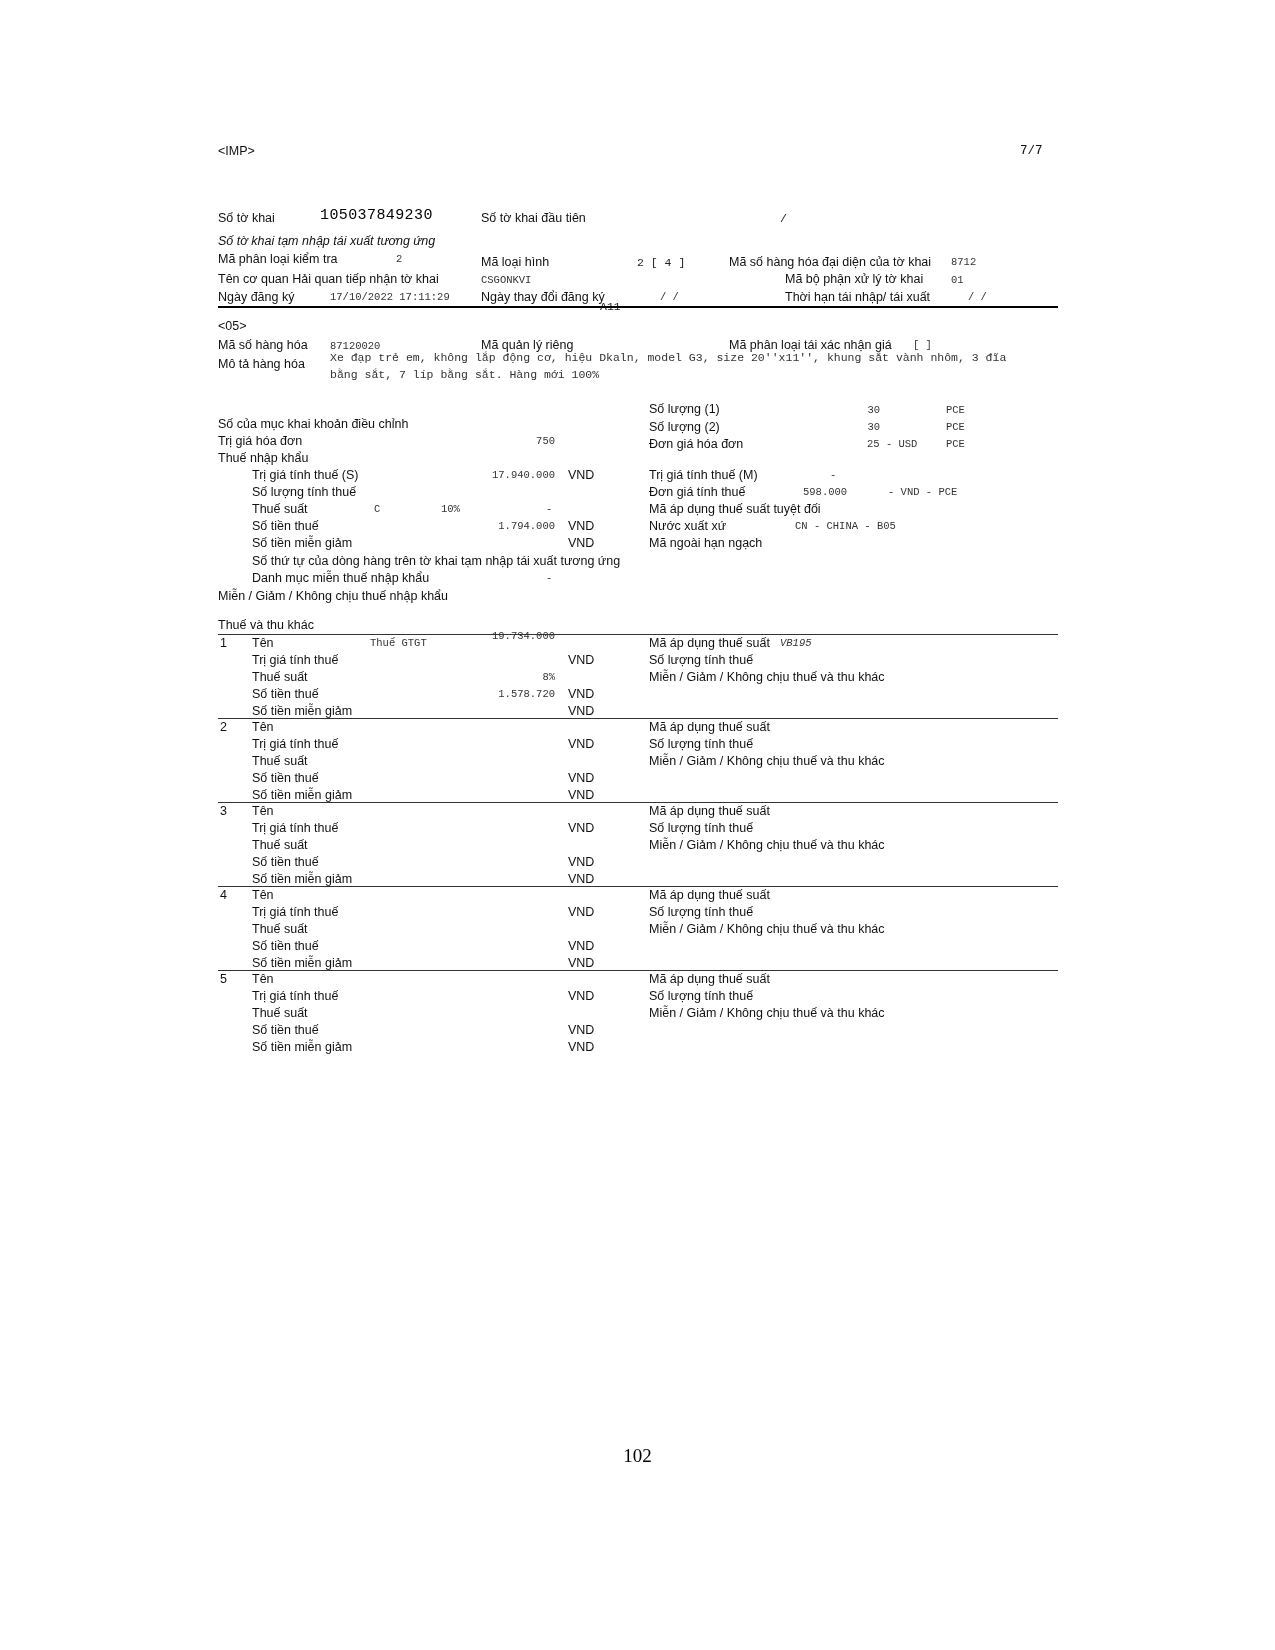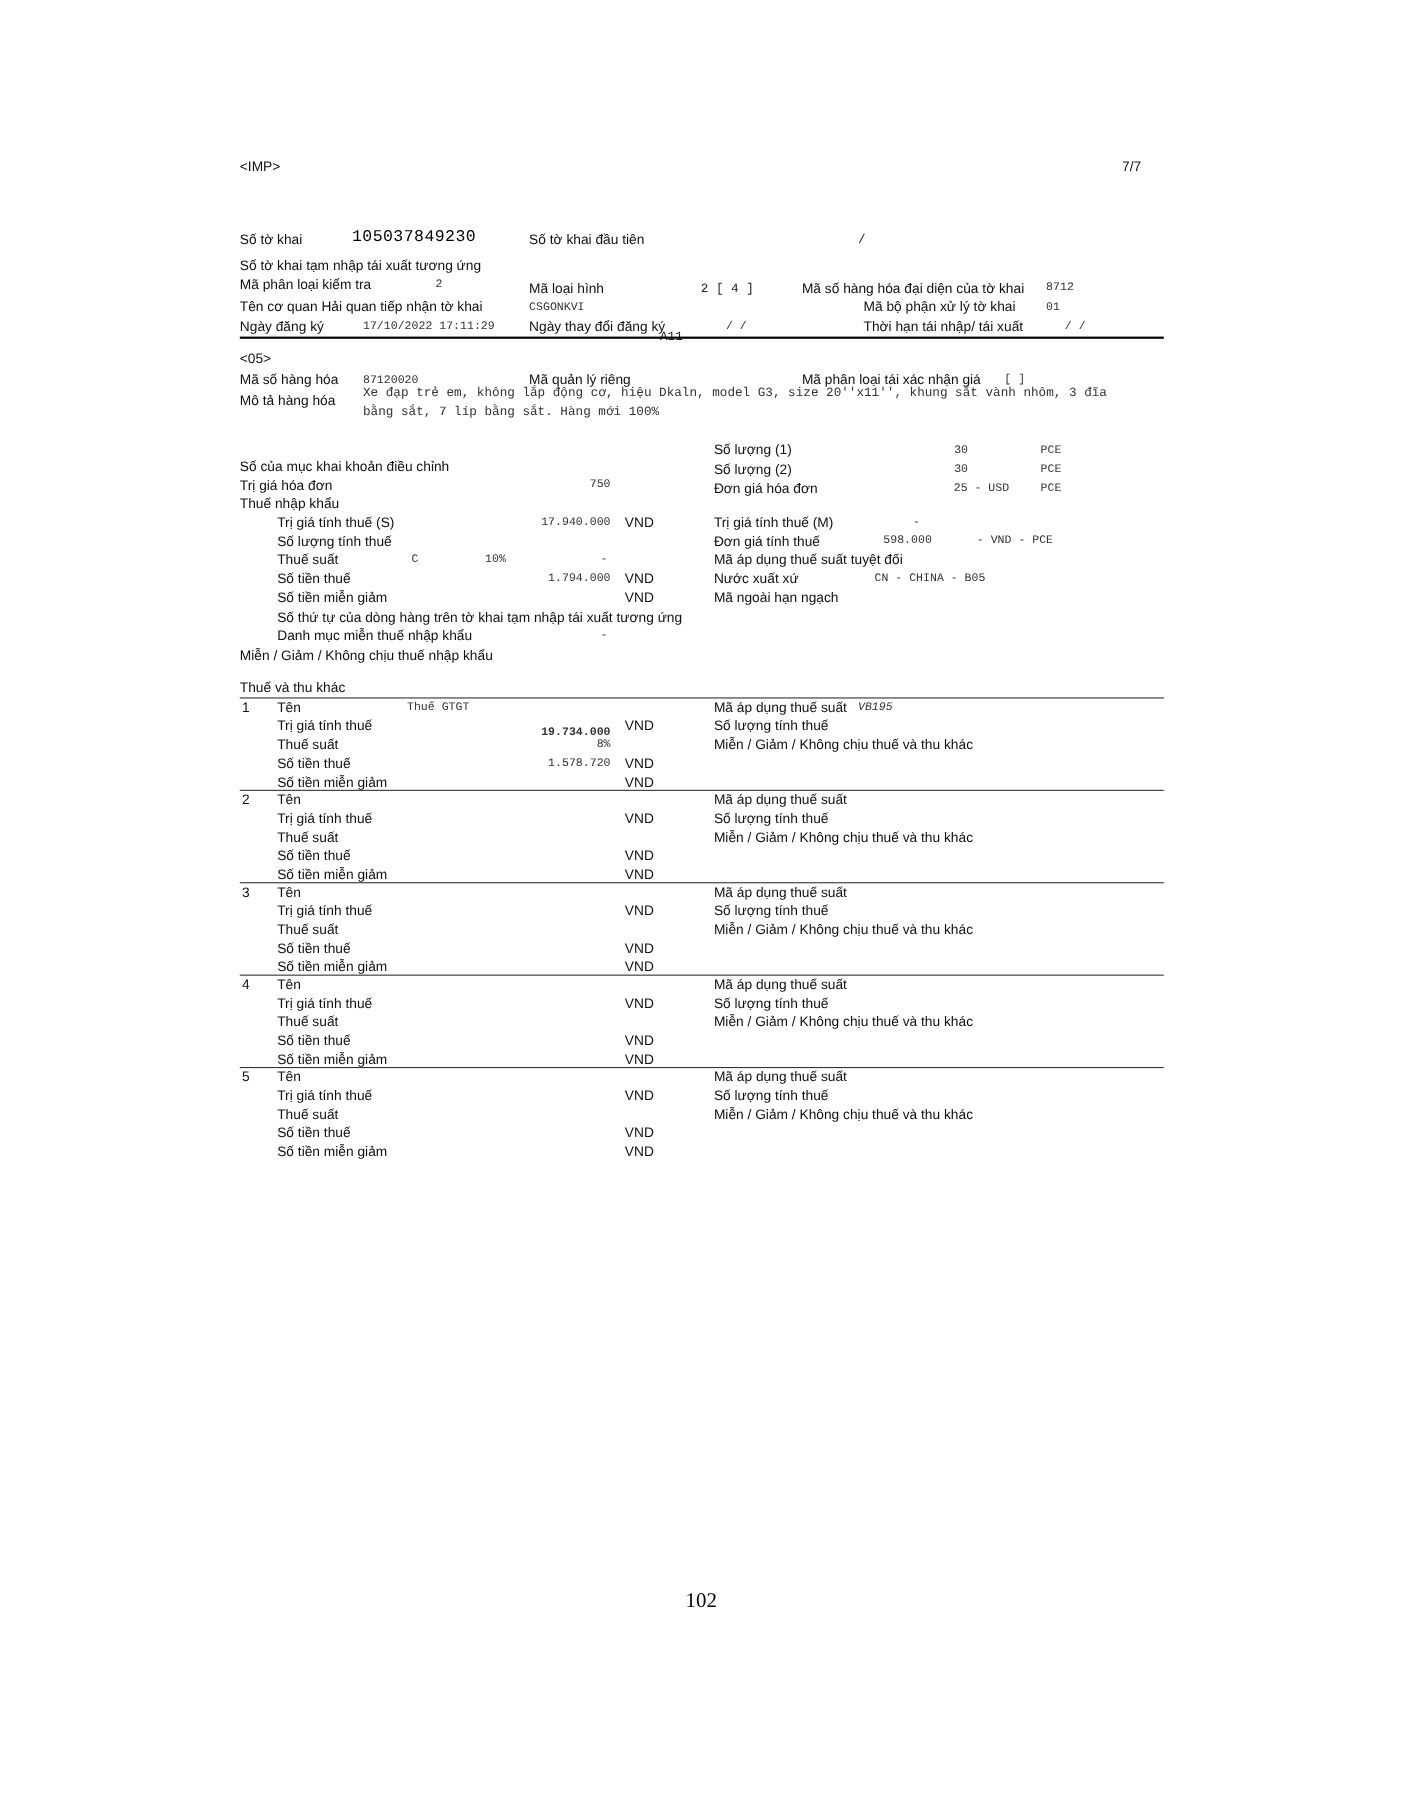--- a/index.html
+++ b/index.html
@@ -84,29 +84,29 @@
     white-space: pre-wrap;
     width: 730px;
   }
 </style>
 </head>
 <body>
 
 <div class="page">
 
   <div class="abs hdr-small" style="left:218px; top:144px;">&lt;IMP&gt;</div>
-  <div class="abs hdr-small" style="left:1020px; top:144px;">7/7</div>
+  <div class="abs hdr-small" style="left:1020px; top:144px;font-family:Liberation Mono, monospace;">7/7</div>
 
 
   <div class="abs lbl" style="left:218px; top:211px;">Số tờ khai</div>
   <div class="abs big" style="left:320px; top:207px;">105037849230</div>
   <div class="abs lbl" style="left:481px; top:211px;">Số tờ khai đầu tiên</div>
   <div class="abs val" style="left:780px; top:212px;">/</div>
 
-  <div class="abs lbl" style="left:218px; top:234px;">Số tờ khai tạm nhập tái xuất tương ứng</div>
+  <div class="abs lbl" style="left:218px; top:234px;font-style:italic;">Số tờ khai tạm nhập tái xuất tương ứng</div>
 
   <div class="abs lbl" style="left:218px; top:252px;">Mã phân loại kiểm tra</div>
   <div class="abs val-sm" style="left:396px; top:253px;">2</div>
   <div class="abs lbl" style="left:481px; top:255px;">Mã loại hình</div>
   <div class="abs val" style="left:600px; top:256px;margin-top:44px;">A11</div>
   <div class="abs val" style="left:637px; top:256px;">2 [ 4 ]</div>
   <div class="abs lbl" style="left:729px; top:255px;">Mã số hàng hóa đại diện của tờ khai</div>
   <div class="abs val-sm" style="left:951px; top:256px;">8712</div>
 
   <div class="abs lbl" style="left:218px; top:272px;">Tên cơ quan Hải quan tiếp nhận tờ khai</div>
@@ -193,21 +193,21 @@
   <div class="rule thin" style="left:218px; top:634px; width:840px;"></div>
 
   <div>
     <div class="abs lbl" style="left:220px; top:636px;">1</div>
     <div class="abs lbl" style="left:252px; top:636px;">Tên</div>
     <div class="abs val-sm" style="left:370px; top:637px;">Thuế GTGT</div>
     <div class="abs lbl" style="left:649px; top:636px;">Mã áp dụng thuế suất</div>
     <div class="abs val-sm" style="left:780px; top:637px;font-style:italic;">VB195</div>
 
     <div class="abs lbl" style="left:252px; top:653px;">Trị giá tính thuế</div>
-    <div class="abs val-sm right" style="left:440px; top:660px; width:115px;font-weight:bold;">19.734.000</div>
+    <div class="abs val-sm right" style="left:440px; top:630px; width:115px;">19.734.000</div>
     <div class="abs lbl" style="left:568px; top:653px;">VND</div>
     <div class="abs lbl" style="left:649px; top:653px;">Số lượng tính thuế</div>
 
     <div class="abs lbl" style="left:252px; top:670px;">Thuế suất</div>
     <div class="abs val-sm right" style="left:440px; top:671px; width:115px;">8%</div>
     <div class="abs lbl" style="left:649px; top:670px;">Miễn / Giảm / Không chịu thuế và thu khác</div>
 
     <div class="abs lbl" style="left:252px; top:687px;">Số tiền thuế</div>
     <div class="abs val-sm right" style="left:440px; top:688px; width:115px;text-align:right;">1.578.720</div>
     <div class="abs lbl" style="left:568px; top:687px;">VND</div>

